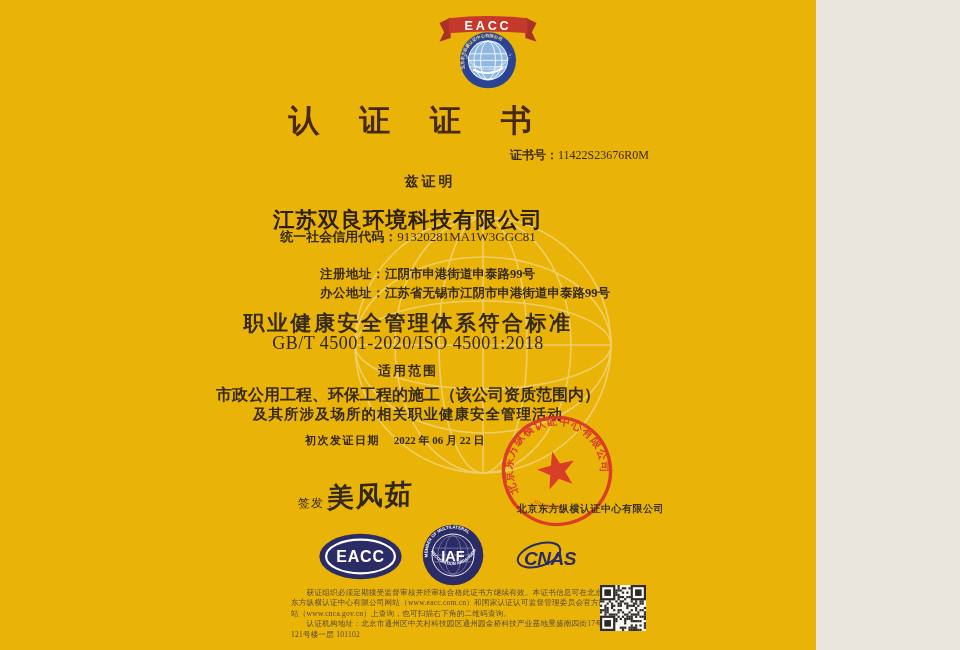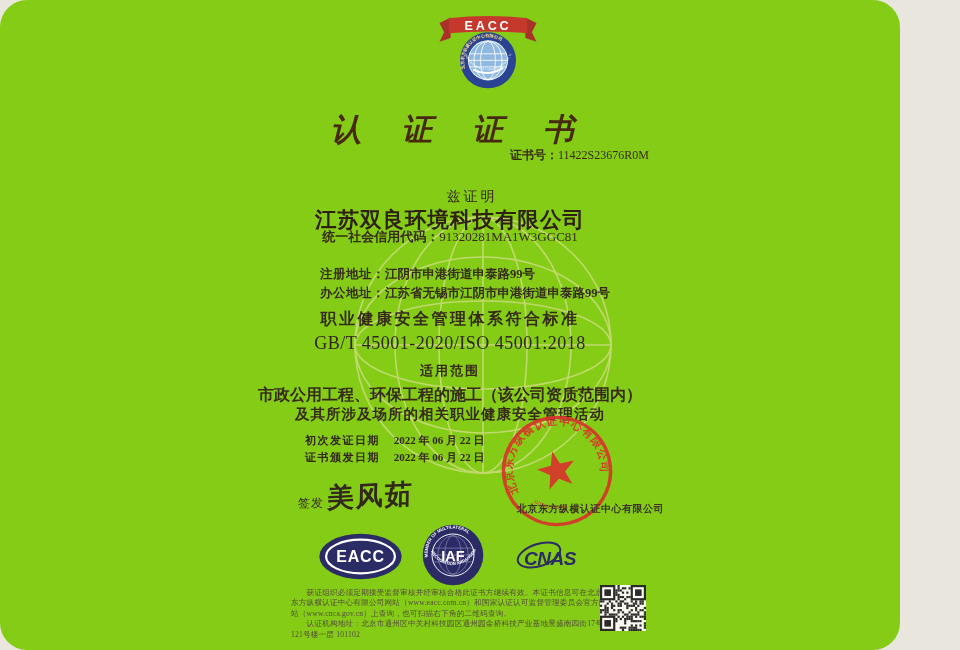--- a/index.html
+++ b/index.html
@@ -1,43 +1,42 @@
 <!DOCTYPE html>
 <html><head>
 <meta charset="utf-8">
 <style>
   html,body{margin:0;padding:0;background:#e9e6dd;}
   .page{
-    position:relative;width:900px;height:650px;overflow:hidden;
-    background:#84cc16;
+    position:relative;width:816px;height:650px;overflow:hidden;
+    background:#eab308;
     font-family:"Liberation Serif","DejaVu Serif",serif;
     color:#362a1b;
-    border-radius:27px;
   }
   .abs{position:absolute;}
   .center{left:0;right:0;text-align:center;}
 
   .watermark{position:absolute;left:353px;top:215px;opacity:.55;pointer-events:none;}
 
   .emblem{position:absolute;left:432px;top:8px;width:112px;height:86px;}
 
   .title{
     top:92px;font-size:31px;font-weight:bold;color:#46290f;
-    letter-spacing:16px;padding-left:20px;margin:17px;font-style:italic;
+    letter-spacing:16px;padding-left:20px;margin:8px;
   }
   .certno{top:147px;left:510px;font-size:12px;color:#3a2a18;}
   .certno .lbl{font-weight:bold;}
 
-  .certify{top:188px;font-size:14px;font-weight:normal;letter-spacing:3px;margin-left:44px;}
+  .certify{top:173px;font-size:14px;font-weight:bold;letter-spacing:3px;margin-left:44px;}
   .company{top:205px;font-size:21.5px;font-weight:bold;letter-spacing:1px;color:#2e2112;}
   .credit{top:228px;font-size:13px;}
   .credit .lbl{font-weight:bold;}
   .addr{left:320px;font-size:12.5px;font-weight:bold;}
   .addr .lbl{letter-spacing:.5px;}
-  .system{top:309px;font-size:16px;font-weight:bold;letter-spacing:2.5px;}
+  .system{top:309px;font-size:21px;font-weight:bold;letter-spacing:2.5px;}
   .standard{top:333px;font-size:18px;letter-spacing:.5px;color:#31261a;}
   .scopetitle{top:362px;font-size:13px;font-weight:bold;letter-spacing:2px;}
   .scope1{top:385px;font-size:16px;font-weight:bold;}
   .scope2{top:405px;font-size:14.5px;font-weight:bold;letter-spacing:1px;}
 
   .daterow{left:305px;font-size:11px;color:#33271a;white-space:nowrap;}
   .daterow .lbl{font-weight:bold;letter-spacing:1.5px;display:inline-block;width:86px;}
   .daterow .val{font-weight:bold;}
 
   .signlbl{left:298px;top:495px;font-size:12px;letter-spacing:1px;}
@@ -125,24 +124,20 @@
     <span class="lbl">办公地址：</span><span>江苏省无锡市江阴市申港街道申泰路99号</span>
   </div>
   <div class="abs center system">职业健康安全管理体系符合标准</div>
   <div class="abs center standard">GB/T 45001-2020/ISO 45001:2018</div>
   <div class="abs center scopetitle">适用范围</div>
   <div class="abs center scope1">市政公用工程、环保工程的施工（该公司资质范围内）</div>
   <div class="abs center scope2">及其所涉及场所的相关职业健康安全管理活动</div>
 
   <div class="abs daterow" style="top:433px;">
     <span class="lbl">初次发证日期</span>
-    <span class="val">2022 年 06 月 22 日</span>
-  </div>
-  <div class="abs daterow" style="top:450px;">
-    <span class="lbl">证书颁发日期</span>
     <span class="val">2022 年 06 月 22 日</span>
   </div>
 
   <div class="abs signlbl">签发：</div>
   <div class="abs signature">美风茹</div>
 
   <svg class="seal" viewBox="0 0 116 116">
     <circle cx="58" cy="58" r="53.5" fill="none" stroke="#d8352b" stroke-width="3.4"></circle>
     <polygon fill="#d8352b" points="58,38 62.7,51.5 77,51.8 65.6,60.5 69.8,74.2 58,66 46.2,74.2 50.4,60.5 39,51.8 53.3,51.5"></polygon>
     <defs>

